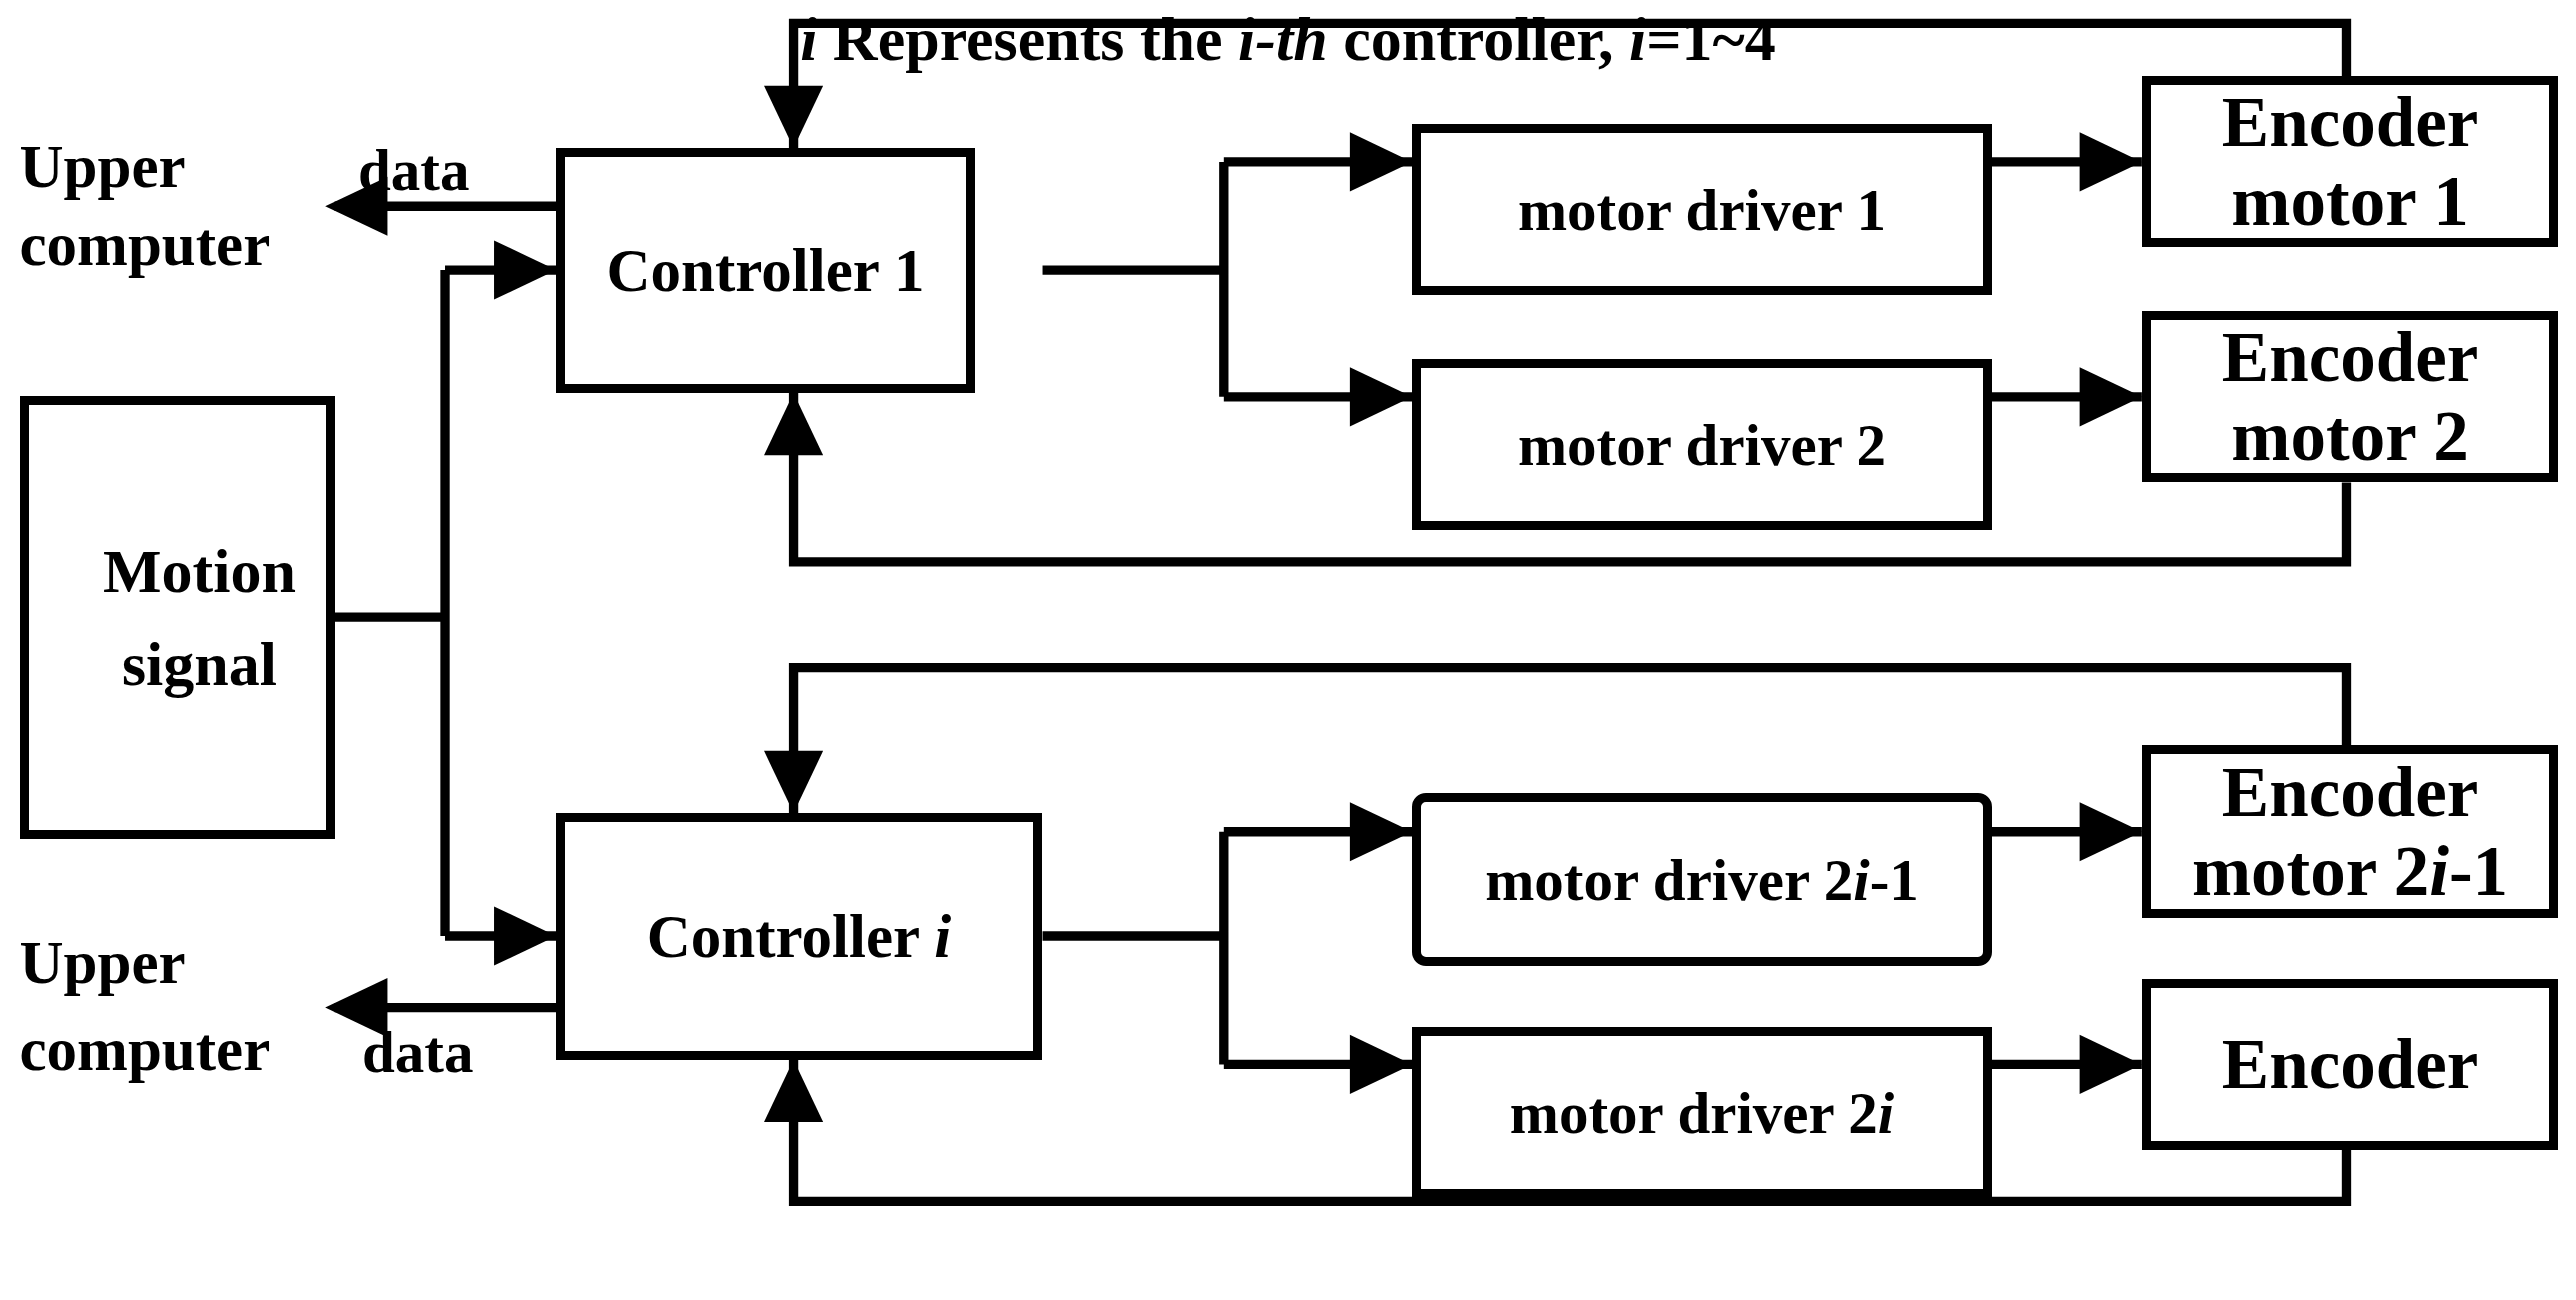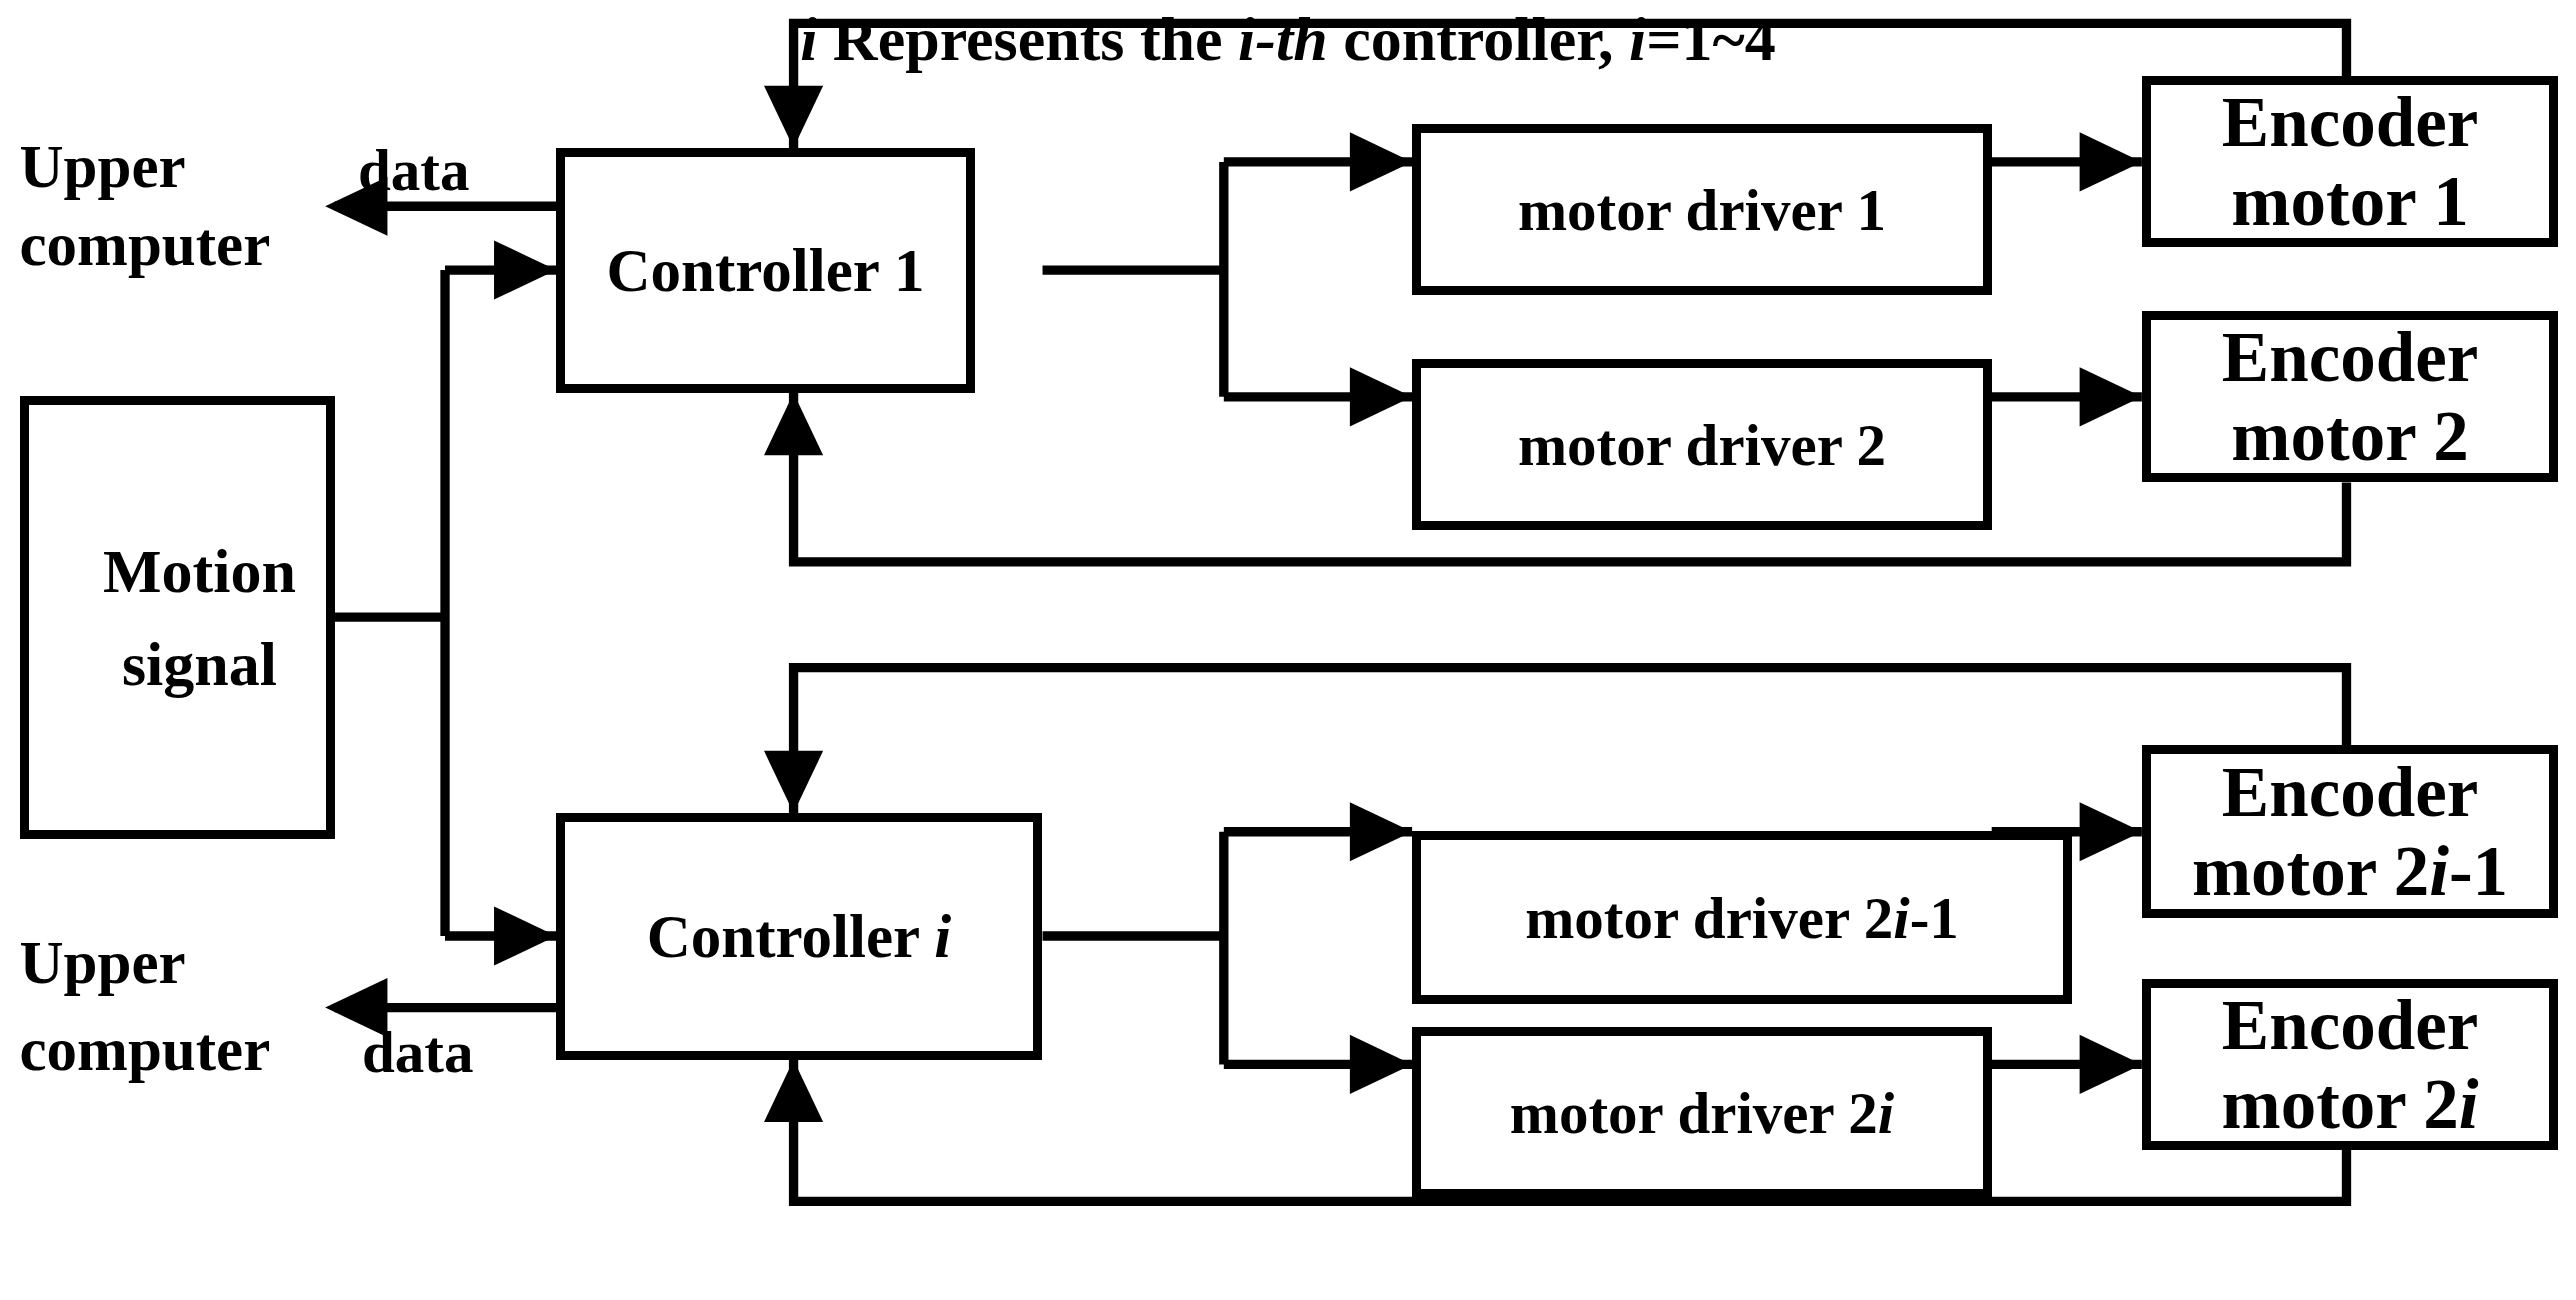--- a/index.html
+++ b/index.html
@@ -133,36 +133,35 @@
   <div class="box f-enc" style="left:2142px;top:76px;width:416px;height:171px;">
     <span class="ln">Encoder</span>
     <span class="ln">motor 1</span>
   </div>
 
   <div class="box f-enc" style="left:2142px;top:311px;width:416px;height:171px;">
     <span class="ln">Encoder</span>
     <span class="ln">motor 2</span>
   </div>
 
-  <div class="box f-md" style="left:1412px;top:783px;width:660px;height:173px;">
+  <div class="box f-md" style="left:1412px;top:745px;width:580px;height:173px;border-radius:14px;">
     <span><span>motor driver 2</span><span class="it">i</span><span>-1</span></span>
   </div>
 
   <div class="box f-md" style="left:1412px;top:979px;width:580px;height:171px;">
     <span><span>motor driver 2</span><span class="it">i</span></span>
   </div>
 
   <div class="box f-enc" style="left:2142px;top:745px;width:416px;height:173px;">
     <span class="ln">Encoder</span>
     <span class="ln"><span>motor 2</span><span class="it">i</span><span>-1</span></span>
   </div>
 
   <div class="box f-enc" style="left:2142px;top:979px;width:416px;height:171px;">
     <span class="ln">Encoder</span>
-    <span class="ln"><span>motor 2</span><span class="it">i</span></span>
   </div>
 
   <div class="free" style="left:19.5px;top:128px;width:319px;">
     <div>Upper</div>
     <div>computer</div>
   </div>
 
   <div class="free" style="left:358px;top:131px;width:195px;font-size:59px;">data</div>
 
   <div class="free" style="left:19.5px;top:924px;width:319px;">Upper</div>

